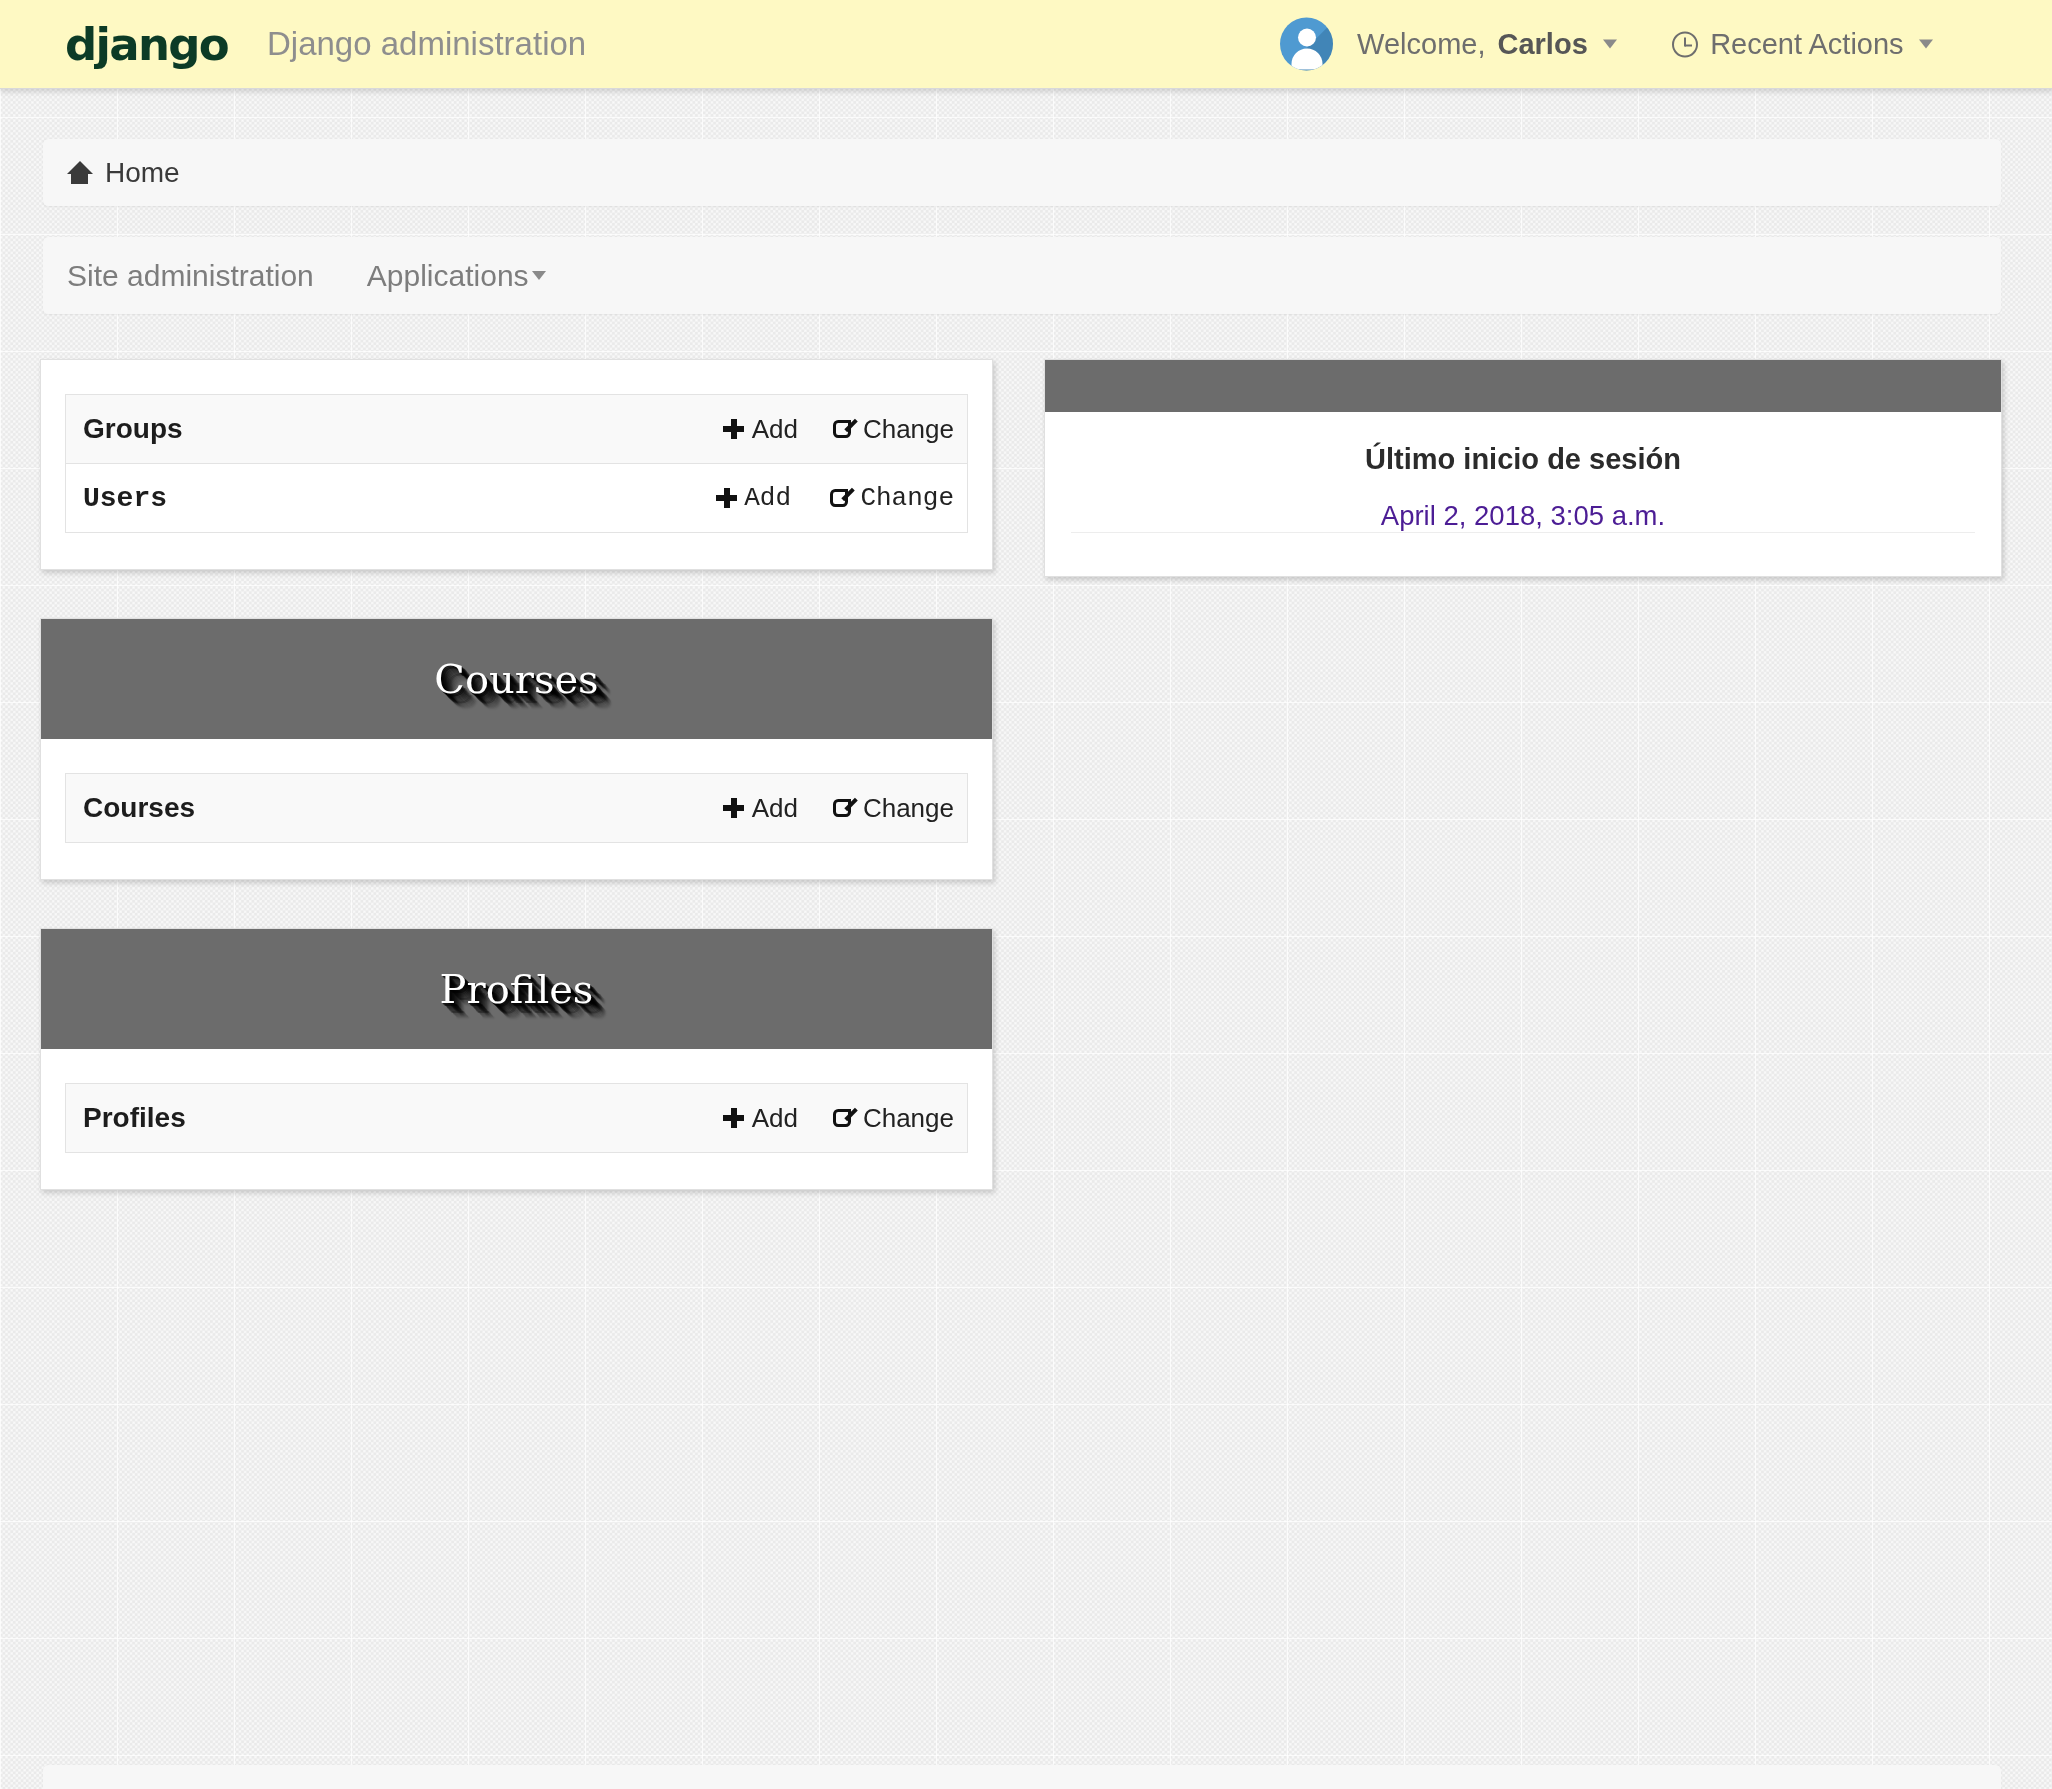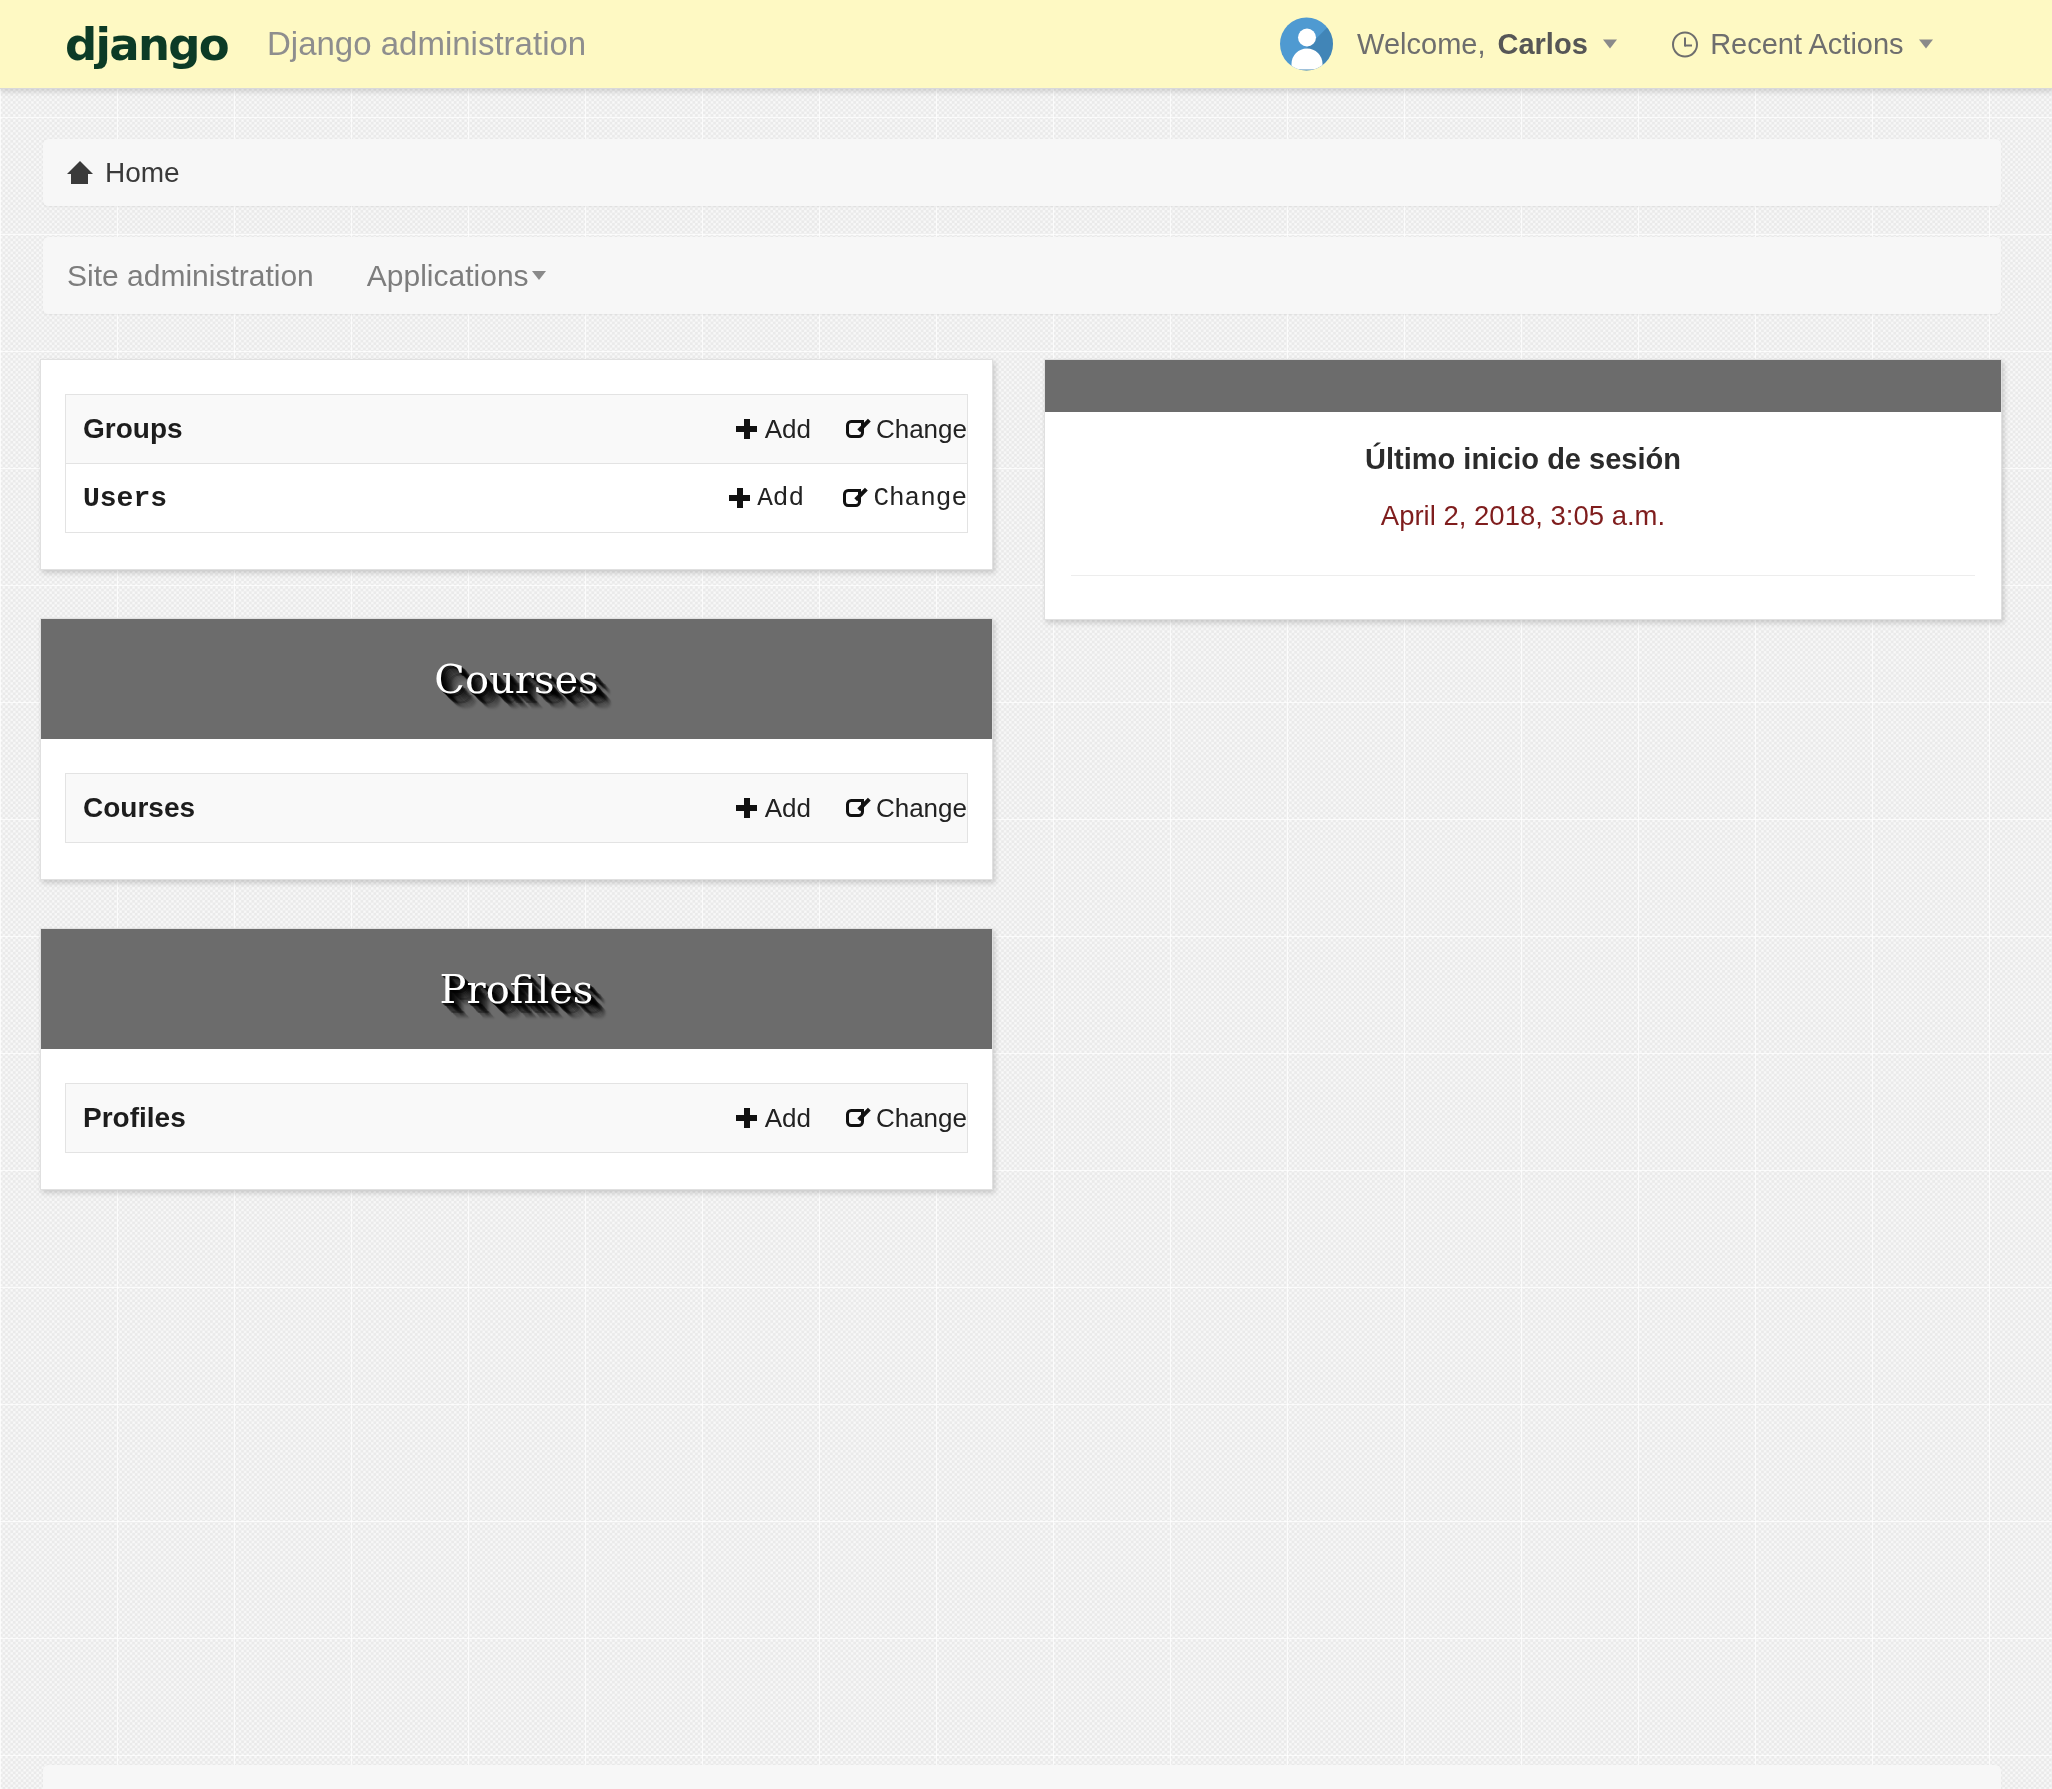--- a/index.html
+++ b/index.html
@@ -268,21 +268,21 @@
   .model-name {
     padding-left: 17px;
     font-size: 28px;
     font-weight: bold;
     color: #1d1d1d;
     white-space: nowrap;
     cursor: pointer;
   }
   .model-actions {
     text-align: right;
-    padding-right: 0;
+    padding-right: 13px;
     white-space: nowrap;
   }
   .action-link {
     display: inline-flex;
     align-items: center;
     gap: 7.7px;
     font-size: 26px;
     color: #222;
     margin-left: 31px;
     cursor: pointer;
@@ -329,22 +329,21 @@
   .info-title {
     text-align: center;
     font-size: 29px;
     font-weight: bold;
     color: #2b2b2b;
     margin-bottom: 24px;
   }
   .info-value {
     text-align: center;
     font-size: 27.5px;
-    color: #7f1d1d;
-    padding-bottom: 43px;
+    color: #4c1d95;
     border-bottom: 0.9px solid #ededed;
   }
   .info-spacer { height: 43px; }
 
   
   #footer {
     position: absolute;
     left: 43px; top: 1676px;
     width: 1958px;
     height: 69px;

